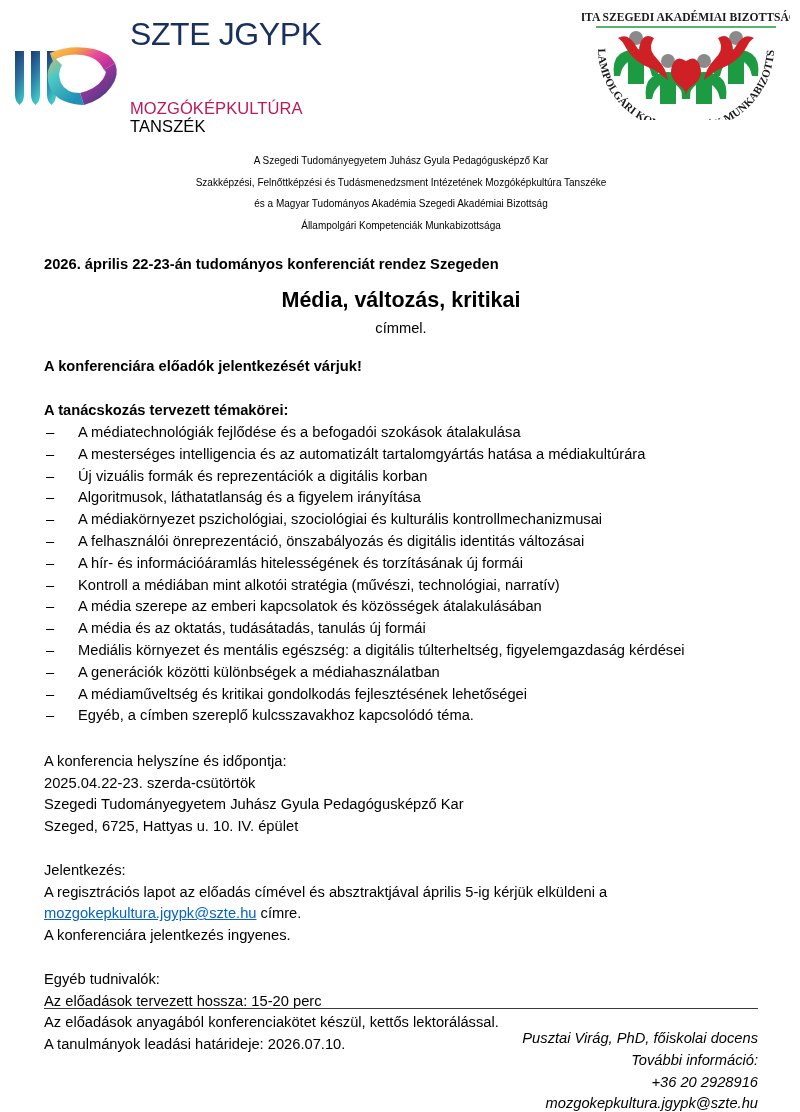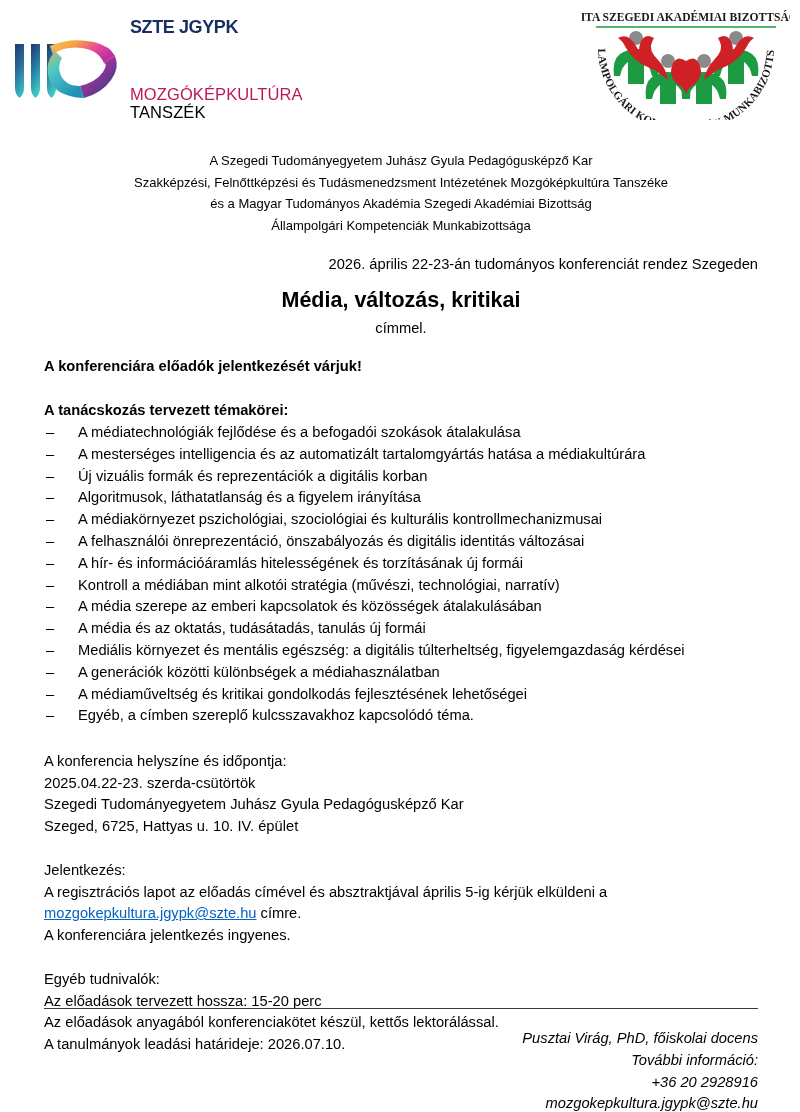--- a/index.html
+++ b/index.html
@@ -39,22 +39,22 @@
     display: block;
   }
   .szte-wordmark {
     display: flex;
     flex-direction: column;
     justify-content: center;
     line-height: 1.0;
   }
   .szte-line1 {
     font-family: "Liberation Sans", "DejaVu Sans", sans-serif;
-    font-weight: bold;
-    font-size: 18px;
+    font-weight: normal;
+    font-size: 32px;
     letter-spacing: -0.4px;
     color: #17305f;
     margin-bottom: 2px;
   }
   .szte-line2 {
     font-family: Liberation Sans, sans-serif;
     font-weight: normal;
     font-size: 16.5px;
     letter-spacing: 0.1px;
     color: #be185d;
@@ -88,29 +88,29 @@
   }
   .content {
     position: absolute;
     left: 44px;
     top: 150px;
     width: 714px;
   }
 
   .center-block {
     text-align: center;
-    font-size: 13px;
+    font-size: 10px;
     line-height: 21.5px;
     color: #000;
   }
   .center-block .ln { display: block; }
 
   .date-line {
-    text-align: right;
-    font-weight: normal;
+    text-align: left;
+    font-weight: bold;
     font-size: 14.7px;
     margin-top: 18px;
     line-height: 20px;
   }
   .main-title {
     text-align: center;
     font-weight: bold;
     font-size: 21.5px;
     margin-top: 13px;
     line-height: 26px;

